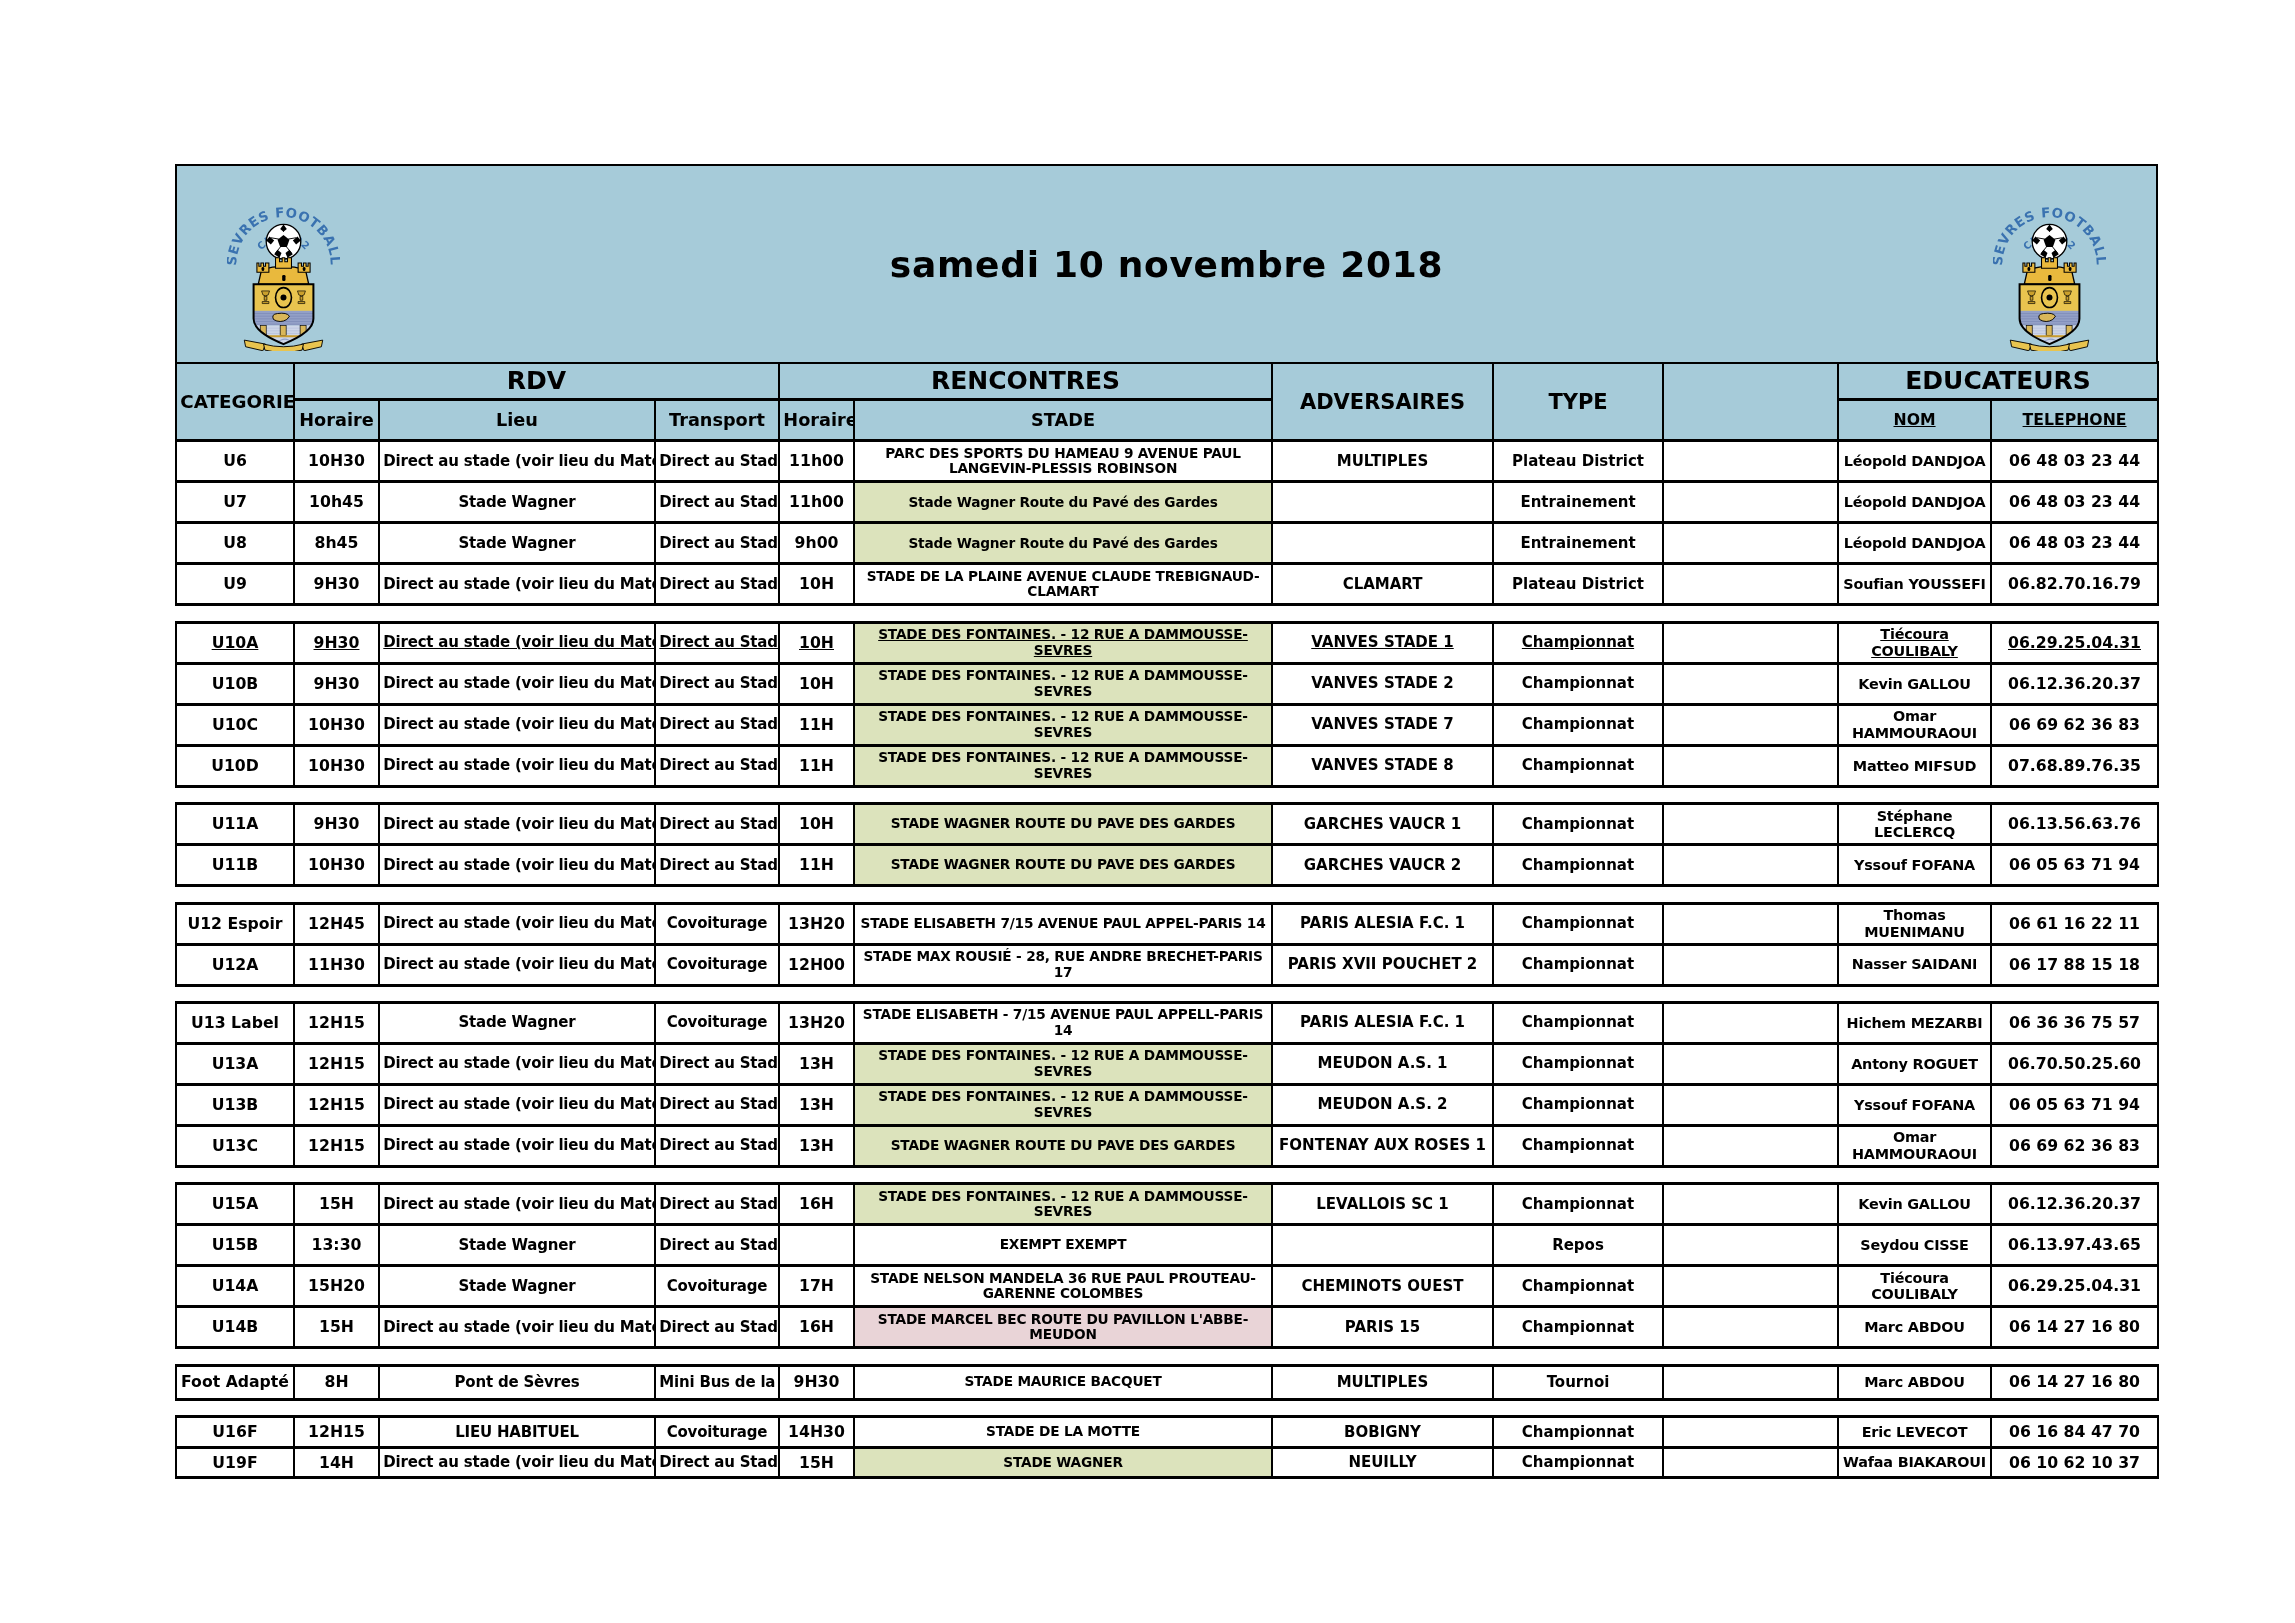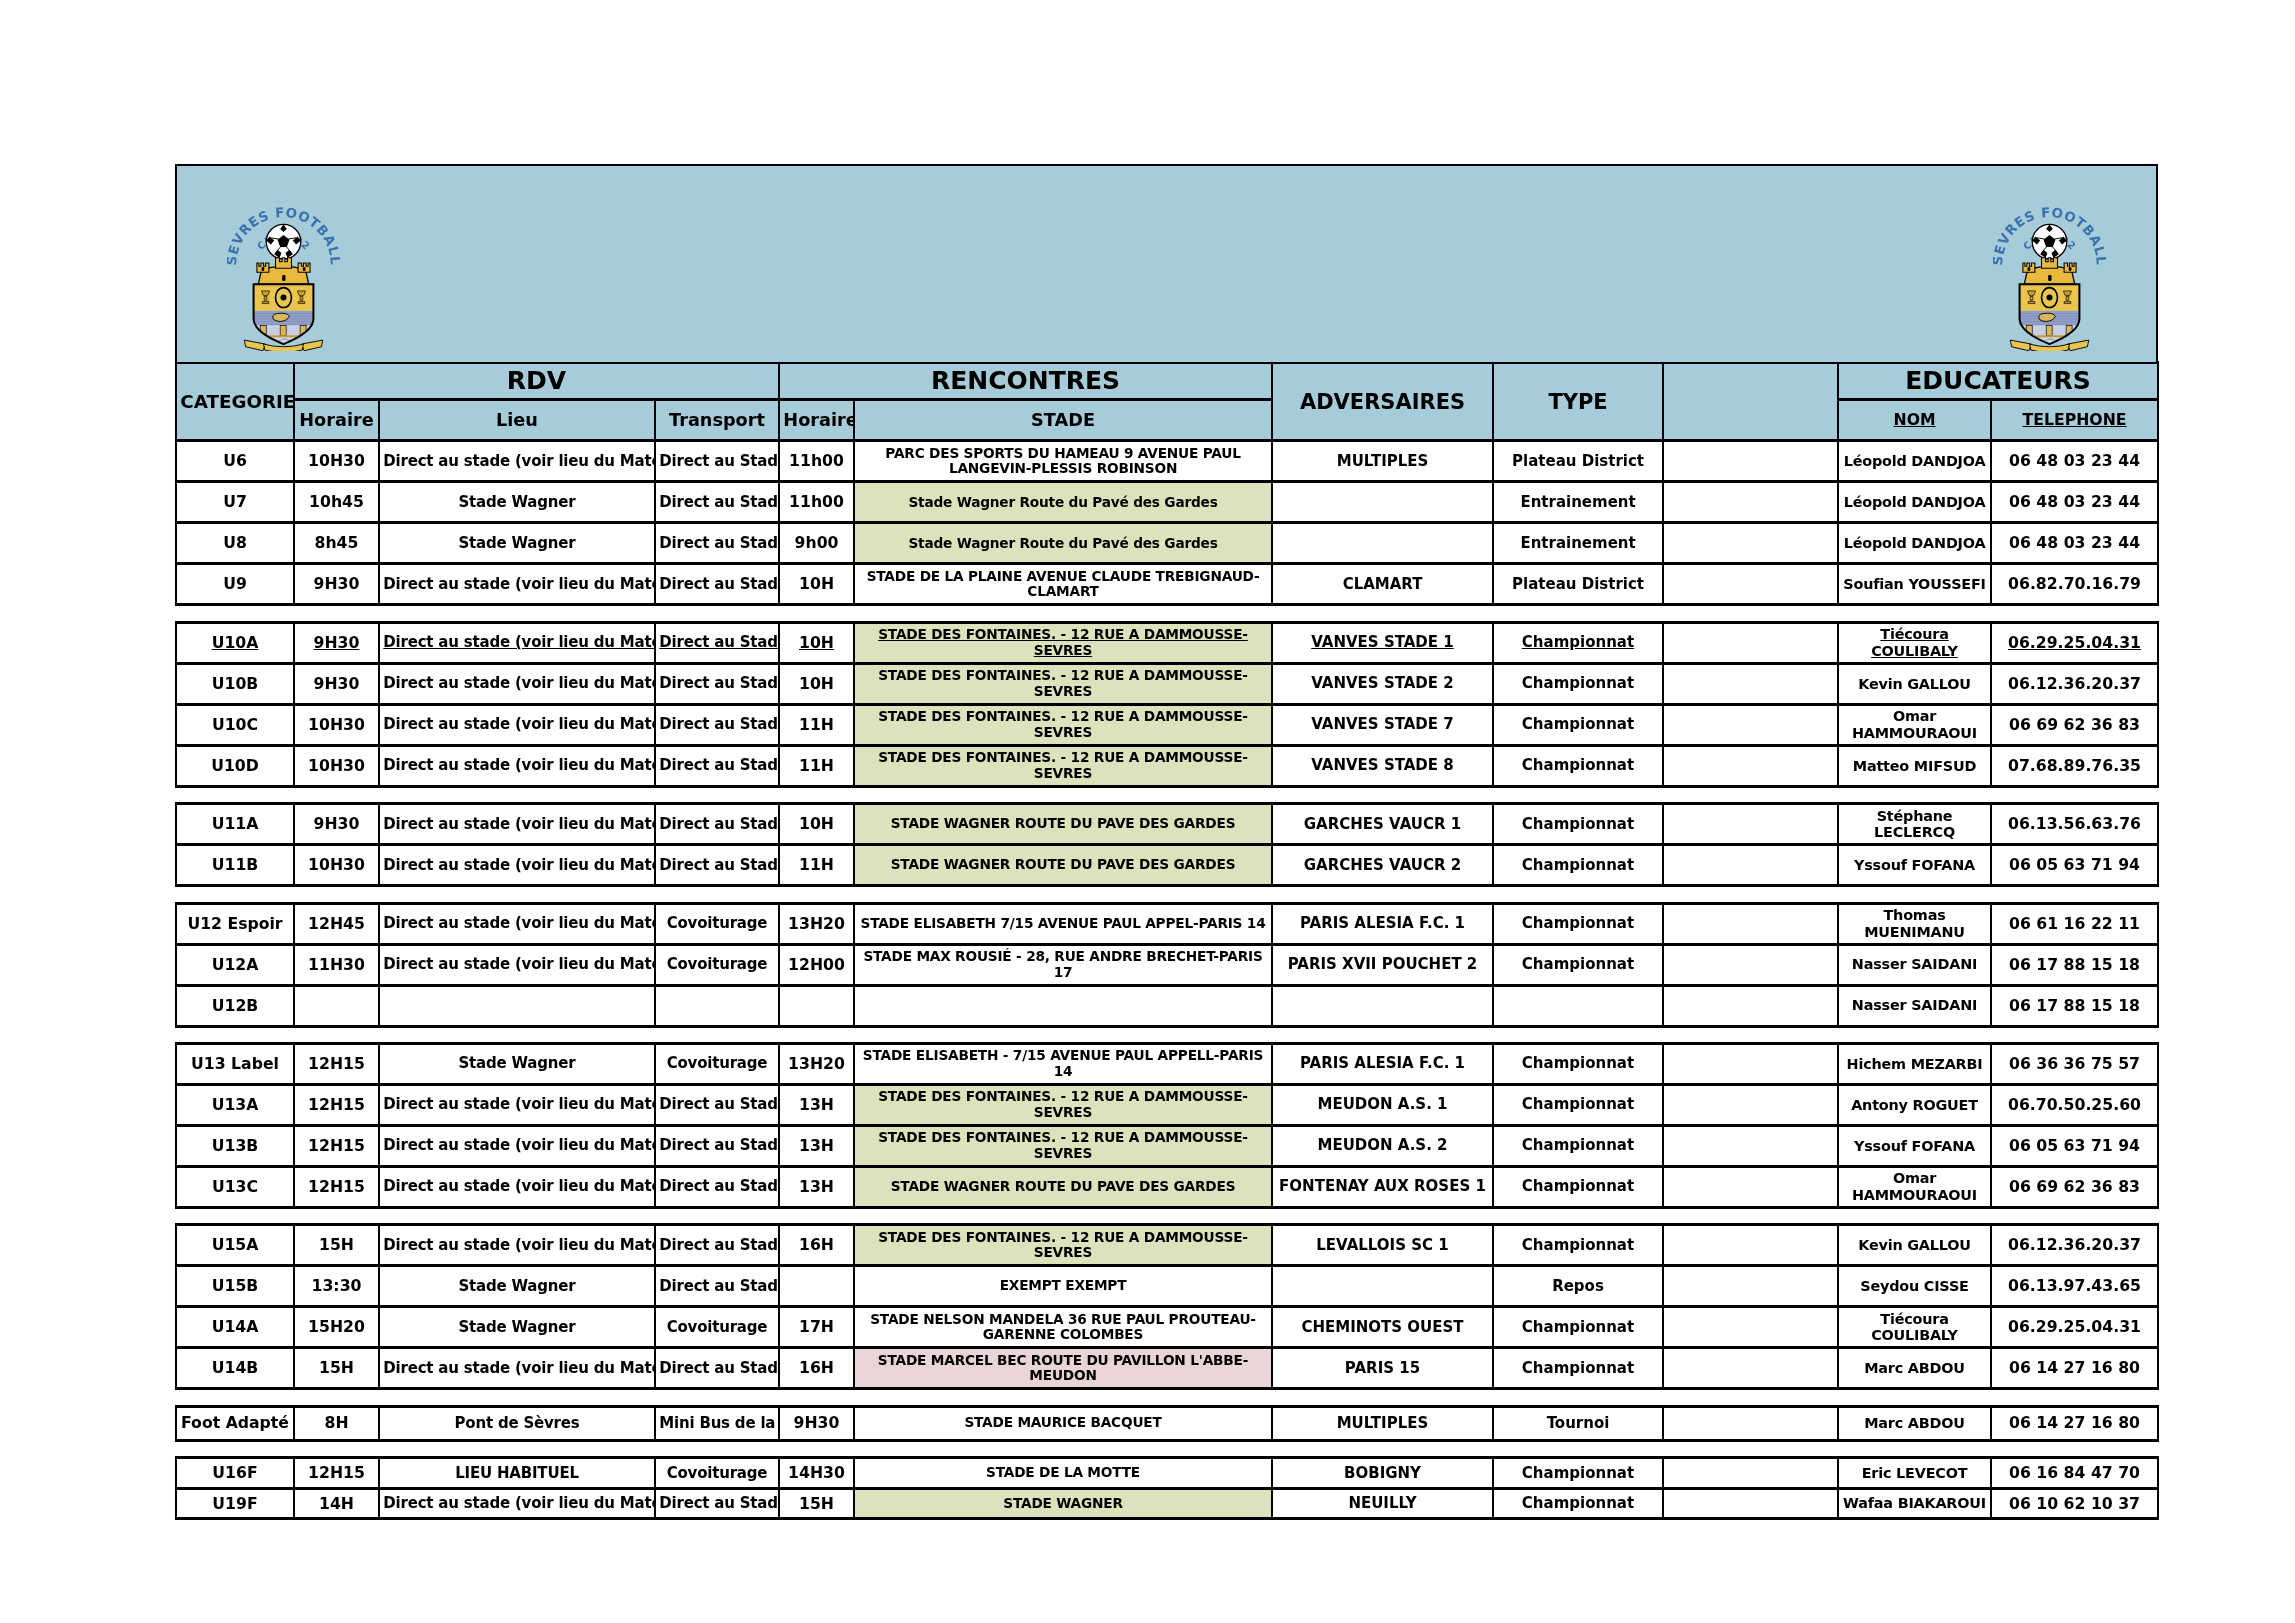--- a/index.html
+++ b/index.html
@@ -126,20 +126,21 @@
       </defs>
       <text class="arc-text" font-size="20" letter-spacing="1">
         <textPath href="#arcTopL" startOffset="50%" text-anchor="middle">SEVRES FOOTBALL</textPath>
       </text>
       <text class="arc-text" font-size="15" letter-spacing="1">
         <textPath href="#arcBotL" startOffset="50%" text-anchor="middle">CLUB 92</textPath>
       </text>
       <use href="#crest-art"></use>
     </svg>
 
+    <div class="title">samedi 10 novembre 2018</div>
 
     <svg class="crest right" viewBox="0 0 170 252">
       <defs>
         <path id="arcTopR" d="M 14 122 A 71 71 0 0 1 156 122"></path>
         <path id="arcBotR" d="M 44 118 A 42 42 0 0 1 126 118"></path>
       </defs>
       <text class="arc-text" font-size="20" letter-spacing="1">
         <textPath href="#arcTopR" startOffset="50%" text-anchor="middle">SEVRES FOOTBALL</textPath>
       </text>
       <text class="arc-text" font-size="15" letter-spacing="1">
@@ -387,33 +388,20 @@
             <td class="c-lieu">Direct au stade (voir lieu du Match)</td>
             <td class="c-tr">Covoiturage</td>
             <td class="c-h">12H00</td>
             <td class="c-stade">STADE MAX ROUSIÉ -  28, RUE ANDRE BRECHET-PARIS 17</td>
             <td class="c-adv">PARIS XVII POUCHET 2</td>
             <td class="c-type">Championnat</td>
             <td class="c-blank"></td>
             <td class="c-nom">Nasser SAIDANI</td>
             <td class="c-tel">06 17 88 15 18</td>
           </tr>
-          <tr style="height: 41px;">
-            <td class="c-cat">U12B</td>
-            <td class="c-h"></td>
-            <td class="c-lieu"></td>
-            <td class="c-tr"></td>
-            <td class="c-h"></td>
-            <td class="c-stade"></td>
-            <td class="c-adv"></td>
-            <td class="c-type"></td>
-            <td class="c-blank"></td>
-            <td class="c-nom">Nasser SAIDANI</td>
-            <td class="c-tel">06 17 88 15 18</td>
-          </tr>
         </tbody>
       </table>
       <table class="block" id="block-4">
         <colgroup>
           <col style="width: 118px;">
           <col style="width: 85px;">
           <col style="width: 276px;">
           <col style="width: 124px;">
           <col style="width: 75px;">
           <col style="width: 418px;">

